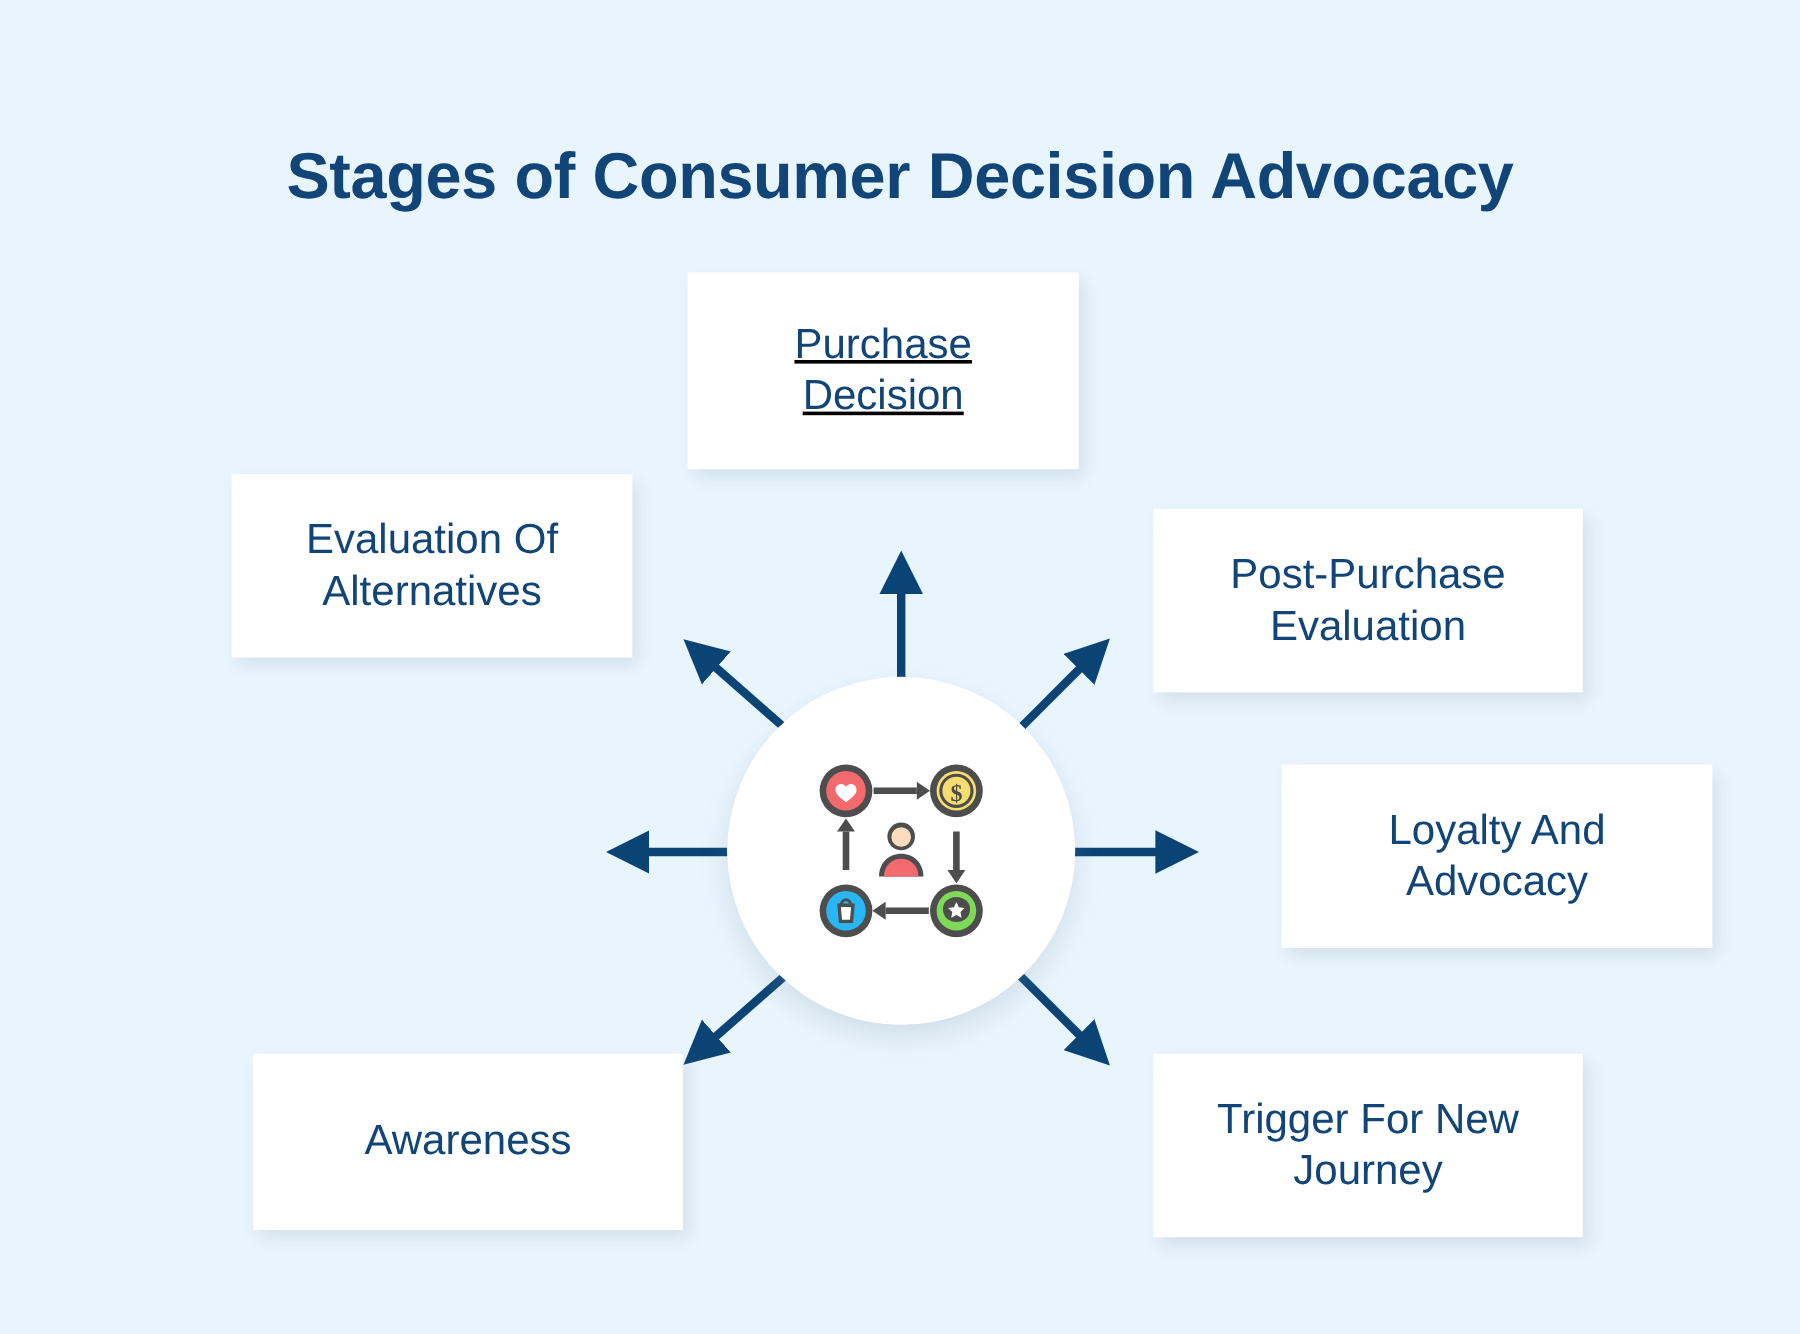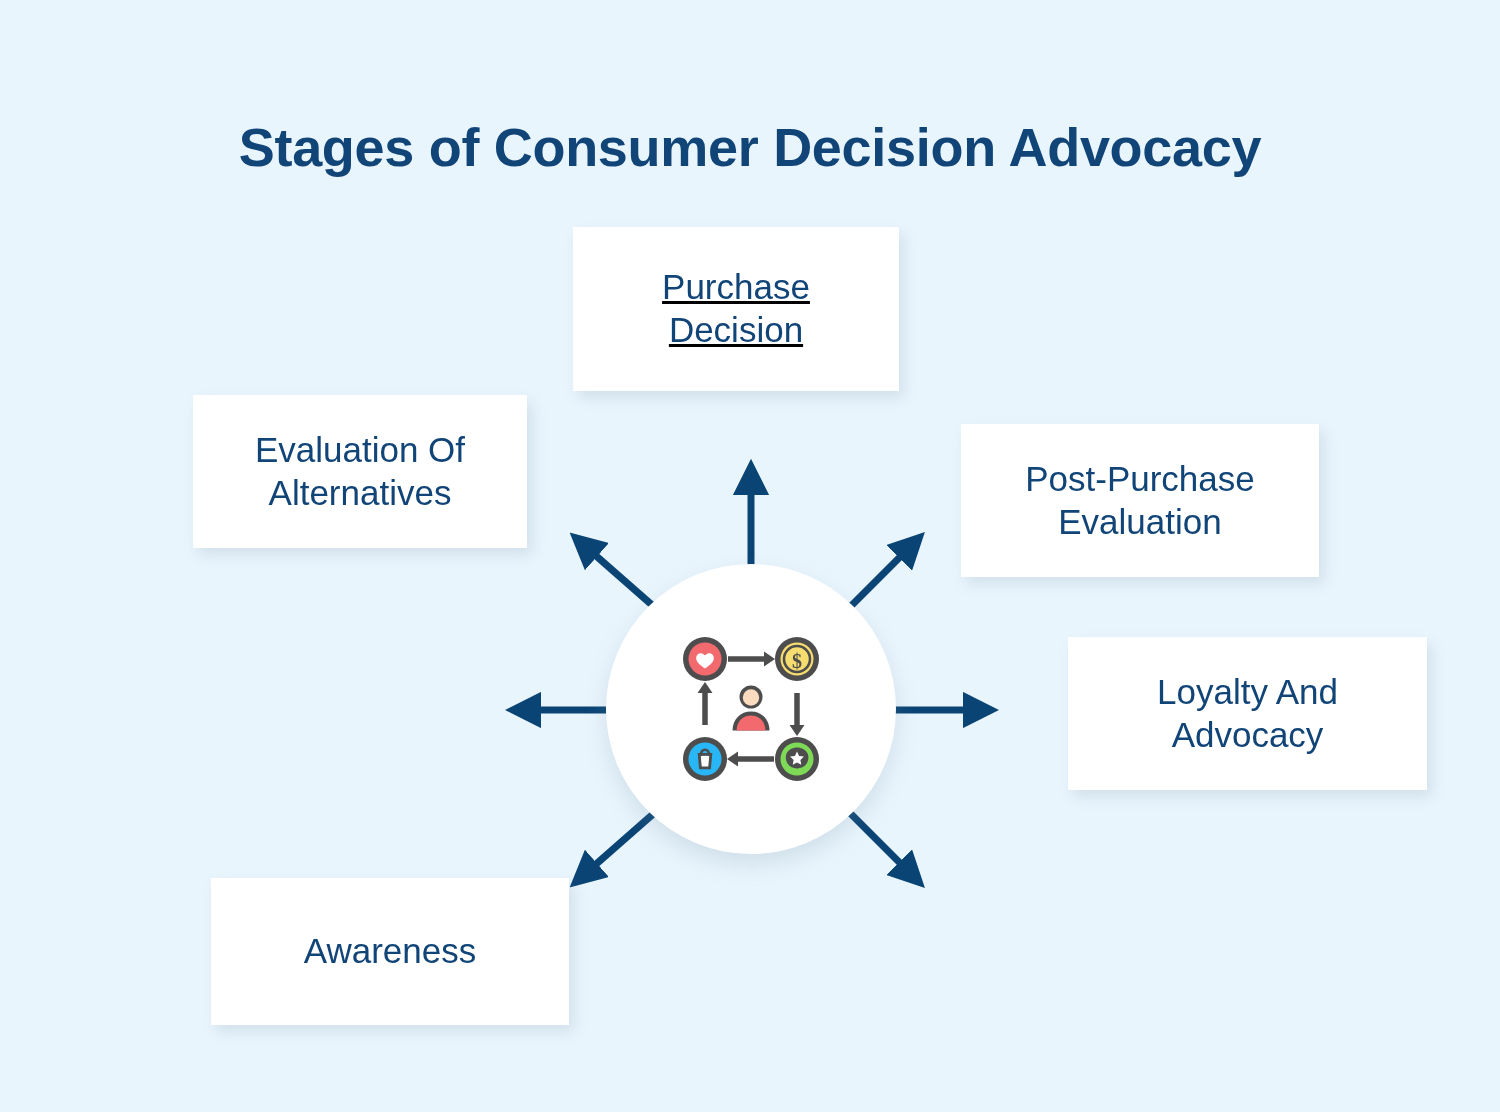--- a/index.html
+++ b/index.html
@@ -203,14 +203,18 @@
 
   <div class="node-box" id="node-loyalty">
     <span class="node-label">Loyalty And
 Advocacy</span>
   </div>
 
   <div class="node-box" id="node-awareness">
     <span class="node-label">Awareness</span>
   </div>
 
+  <div class="node-box" id="node-trigger">
+    <span class="node-label">Trigger For New
+Journey</span>
+  </div>
 
 </div>
 
 </body></html>

